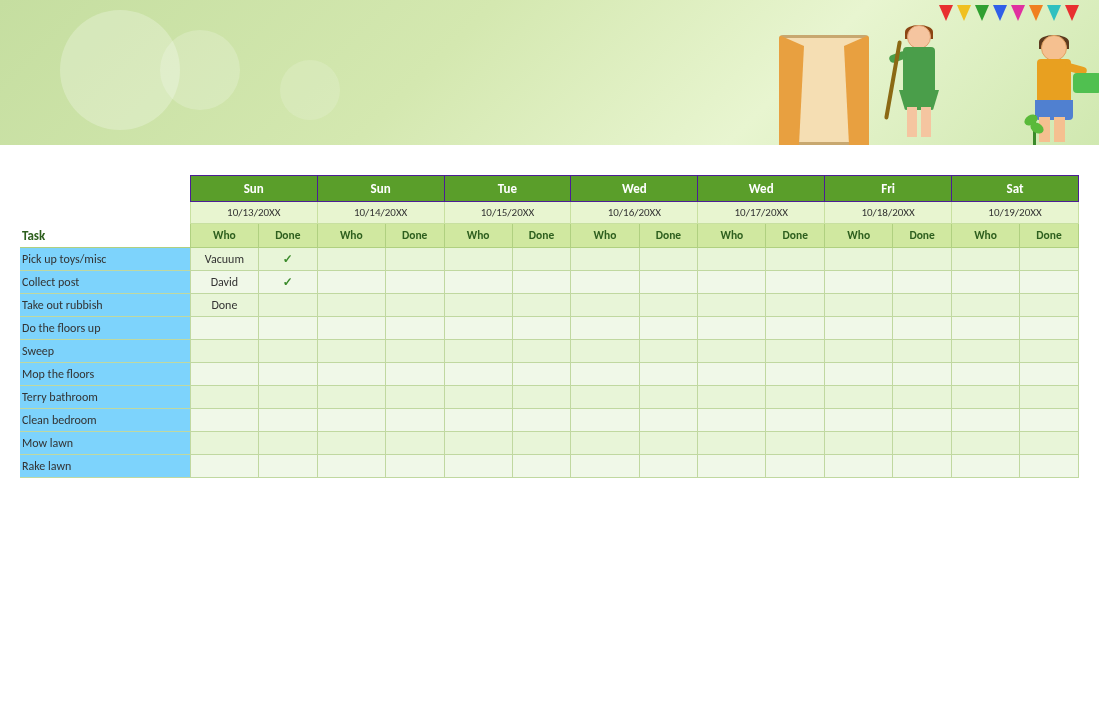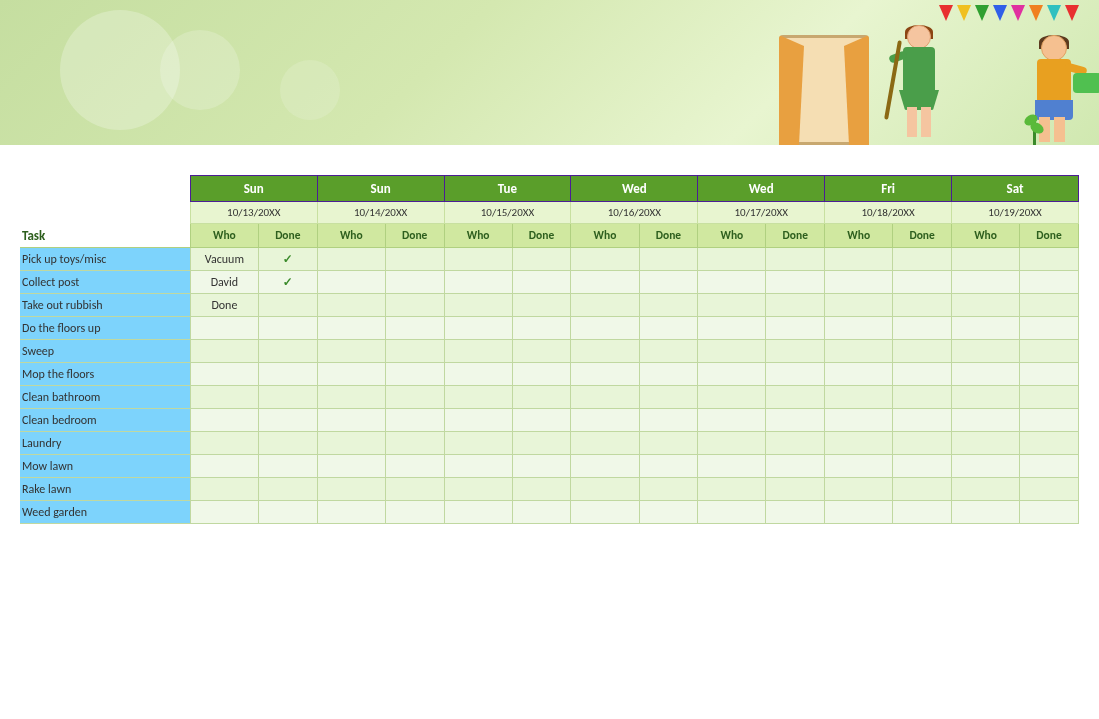--- a/index.html
+++ b/index.html
@@ -568,21 +568,21 @@
           <td class="who-cell col-who"></td>
           <td class="done-cell col-done"></td>
           <td class="who-cell col-who"></td>
           <td class="done-cell col-done"></td>
           <td class="who-cell col-who"></td>
           <td class="done-cell col-done"></td>
           <td class="who-cell col-who"></td>
           <td class="done-cell col-done"></td>
         </tr>
         <tr class="data-row">
-          <td class="task-col">Clean bathroom</td>
+          <td class="task-col">Terry bathroom</td>
           <td class="who-cell col-who"></td>
           <td class="done-cell col-done"></td>
           <td class="who-cell col-who"></td>
           <td class="done-cell col-done"></td>
           <td class="who-cell col-who"></td>
           <td class="done-cell col-done"></td>
           <td class="who-cell col-who"></td>
           <td class="done-cell col-done"></td>
           <td class="who-cell col-who"></td>
           <td class="done-cell col-done"></td>
@@ -602,72 +602,38 @@
           <td class="who-cell col-who"></td>
           <td class="done-cell col-done"></td>
           <td class="who-cell col-who"></td>
           <td class="done-cell col-done"></td>
           <td class="who-cell col-who"></td>
           <td class="done-cell col-done"></td>
           <td class="who-cell col-who"></td>
           <td class="done-cell col-done"></td>
         </tr>
         <tr class="data-row">
-          <td class="task-col">Laundry</td>
-          <td class="who-cell col-who"></td>
-          <td class="done-cell col-done"></td>
-          <td class="who-cell col-who"></td>
-          <td class="done-cell col-done"></td>
-          <td class="who-cell col-who"></td>
-          <td class="done-cell col-done"></td>
-          <td class="who-cell col-who"></td>
-          <td class="done-cell col-done"></td>
-          <td class="who-cell col-who"></td>
-          <td class="done-cell col-done"></td>
-          <td class="who-cell col-who"></td>
-          <td class="done-cell col-done"></td>
-          <td class="who-cell col-who"></td>
-          <td class="done-cell col-done"></td>
-        </tr>
-        <tr class="data-row">
           <td class="task-col">Mow lawn</td>
           <td class="who-cell col-who"></td>
           <td class="done-cell col-done"></td>
           <td class="who-cell col-who"></td>
           <td class="done-cell col-done"></td>
           <td class="who-cell col-who"></td>
           <td class="done-cell col-done"></td>
           <td class="who-cell col-who"></td>
           <td class="done-cell col-done"></td>
           <td class="who-cell col-who"></td>
           <td class="done-cell col-done"></td>
           <td class="who-cell col-who"></td>
           <td class="done-cell col-done"></td>
           <td class="who-cell col-who"></td>
           <td class="done-cell col-done"></td>
         </tr>
         <tr class="data-row">
           <td class="task-col">Rake lawn</td>
-          <td class="who-cell col-who"></td>
-          <td class="done-cell col-done"></td>
-          <td class="who-cell col-who"></td>
-          <td class="done-cell col-done"></td>
-          <td class="who-cell col-who"></td>
-          <td class="done-cell col-done"></td>
-          <td class="who-cell col-who"></td>
-          <td class="done-cell col-done"></td>
-          <td class="who-cell col-who"></td>
-          <td class="done-cell col-done"></td>
-          <td class="who-cell col-who"></td>
-          <td class="done-cell col-done"></td>
-          <td class="who-cell col-who"></td>
-          <td class="done-cell col-done"></td>
-        </tr>
-        <tr class="data-row">
-          <td class="task-col">Weed garden</td>
           <td class="who-cell col-who"></td>
           <td class="done-cell col-done"></td>
           <td class="who-cell col-who"></td>
           <td class="done-cell col-done"></td>
           <td class="who-cell col-who"></td>
           <td class="done-cell col-done"></td>
           <td class="who-cell col-who"></td>
           <td class="done-cell col-done"></td>
           <td class="who-cell col-who"></td>
           <td class="done-cell col-done"></td>

